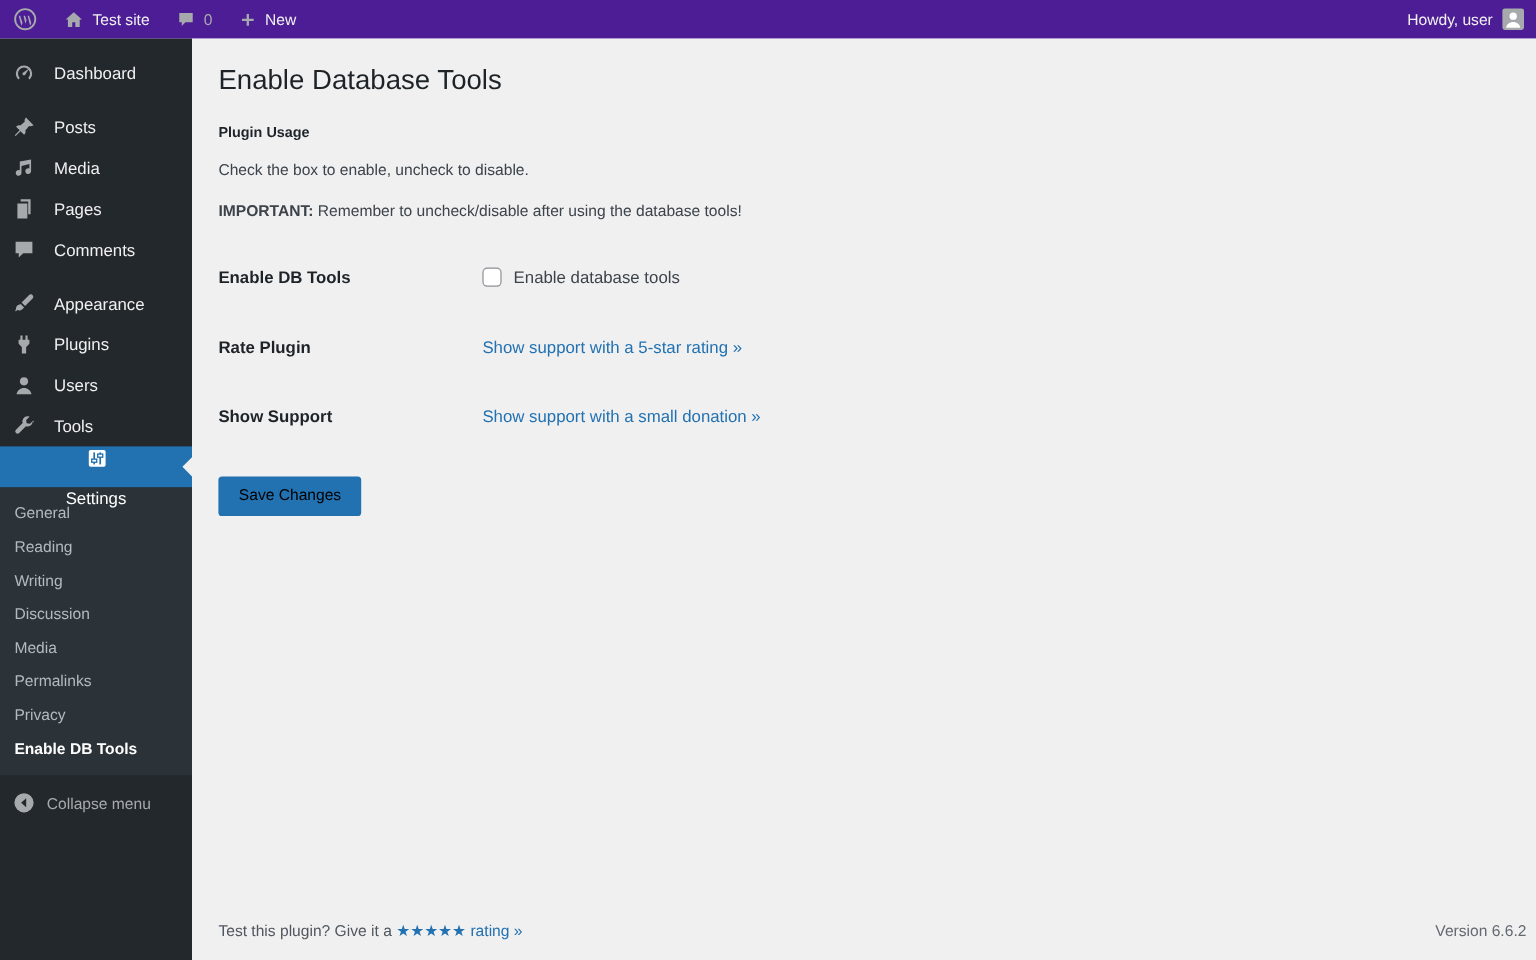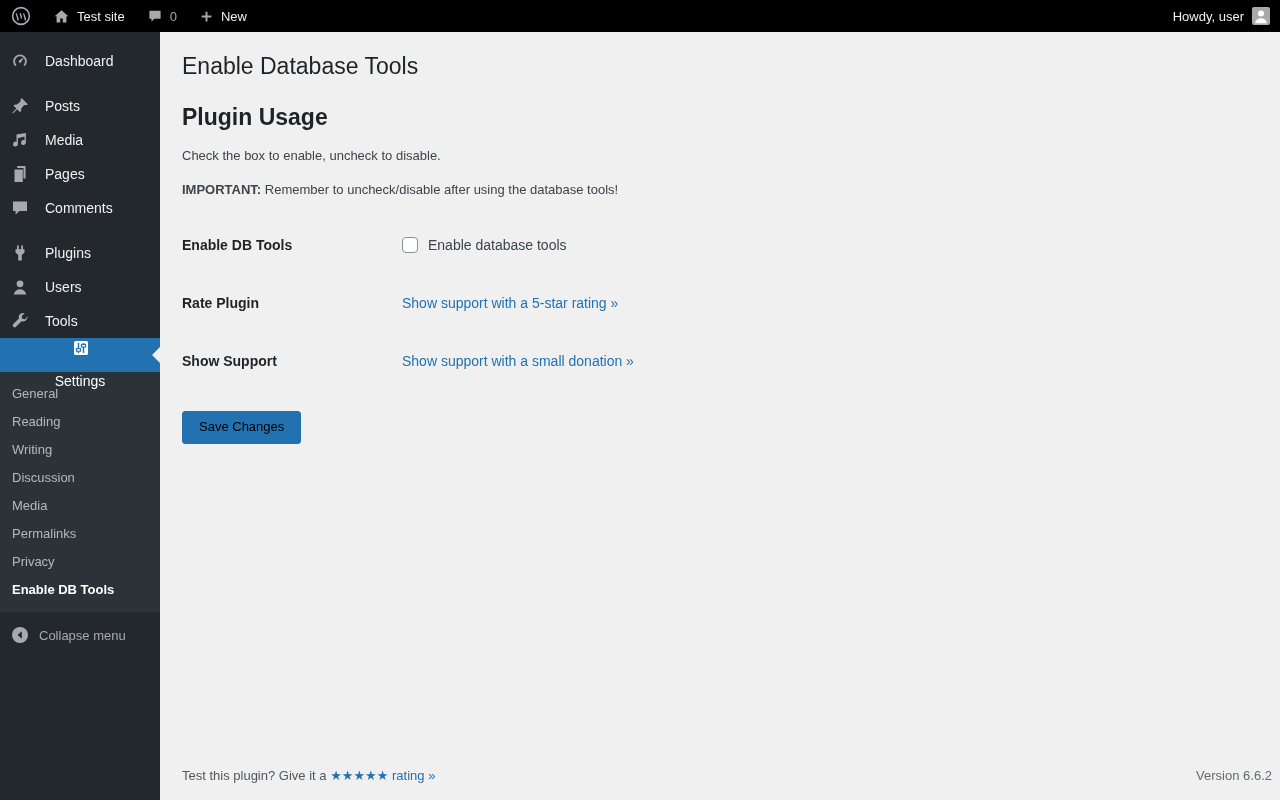--- a/index.html
+++ b/index.html
@@ -9,21 +9,21 @@
     background:#f0f0f1;
     position:relative;
     overflow:hidden;
     color:#3c434a;
   }
   svg { display:block; }
 
   
   #adminbar {
     position:absolute; top:0; left:0; right:0; height:32px;
-    background:#000000; color:#f0f0f1;
+    background:#4c1d95; color:#f0f0f1;
     display:flex; align-items:center; justify-content:space-between;
     font-size:13px; z-index:5;
   }
   .ab-left { display:flex; align-items:center; height:32px; }
   .ab-item { display:flex; align-items:center; gap:7px; padding:0 11px; height:32px; cursor:pointer; }
   .ab-icon { color:#a7aaad; }
   .ab-count { color:#a7aaad; }
   .ab-right { display:flex; align-items:center; gap:8px; padding:0 10px; height:32px; cursor:pointer; }
   .avatar {
     width:18px; height:18px; border-radius:2px; background:#a7aaad;
@@ -59,21 +59,21 @@
     margin-top:6px; color:#a7aaad; font-size:13px; cursor:pointer;
   }
   .collapse-item .icon { margin-left:2px; }
 
   
   #content {
     position:absolute; left:160px; top:32px; right:0; bottom:0;
     padding:20px 20px 0 22px;
   }
   h1 { font-size:23px; font-weight:400; color:#1d2327; line-height:1.3; }
-  h2 { font-size:23px; font-weight:700; color:#1d2327; margin-top:21px; line-height:1.25; }
+  h2 { font-size:12px; font-weight:700; color:#1d2327; margin-top:21px; line-height:1.25; }
   .para { font-size:13px; line-height:1.55; margin-top:14px; color:#3c434a; }
   .para b { color:#3c434a; }
 
   .form-table { margin-top:16px; }
   .form-row { display:flex; align-items:center; min-height:58px; }
   .form-label { width:220px; font-size:14px; font-weight:700; color:#1d2327; }
   .form-value { font-size:14px; display:flex; align-items:center; }
   input[type="checkbox"] {
     appearance:none; -webkit-appearance:none;
     width:16px; height:16px; background:#fff;
@@ -193,20 +193,28 @@
       <span class="icon">
         <svg width="20" height="20" viewBox="0 0 20 20">
           <path fill="currentColor" d="M3 3.5h14V13H9.4L5.6 16.5V13H3V3.5z"></path>
         </svg>
       </span>
       <span>Comments</span>
     </div>
 
     <div class="menu-sep"></div>
 
+    <div class="menu-item">
+      <span class="icon">
+        <svg width="20" height="20" viewBox="0 0 20 20">
+          <path fill="currentColor" d="M15.9 2.3c.9.2 1.6.9 1.8 1.8.1.6-.1 1.2-.5 1.6l-6.3 6.3-2.9-2.9 6.3-6.3c.4-.4 1-.6 1.6-.5zM7.2 10.3l2.9 2.9-1.7 1.7c-1 1-2.6 1.2-3.8.5-.5.7-1.4 1-2.2.9.6-.6.9-1.3.9-2.1 0-1 .4-1.9 1.1-2.6l2.8-1.3z"></path>
+        </svg>
+      </span>
+      <span>Appearance</span>
+    </div>
 
     <div class="menu-item">
       <span class="icon">
         <svg width="20" height="20" viewBox="0 0 20 20">
           <path fill="currentColor" d="M7 2.5h1.8v3.7h2.4V2.5H13v3.7h1.5v3.2l-2.7 2.7v5.4H8.2v-5.4L5.5 9.4V6.2H7V2.5z"></path>
         </svg>
       </span>
       <span>Plugins</span>
     </div>
 

